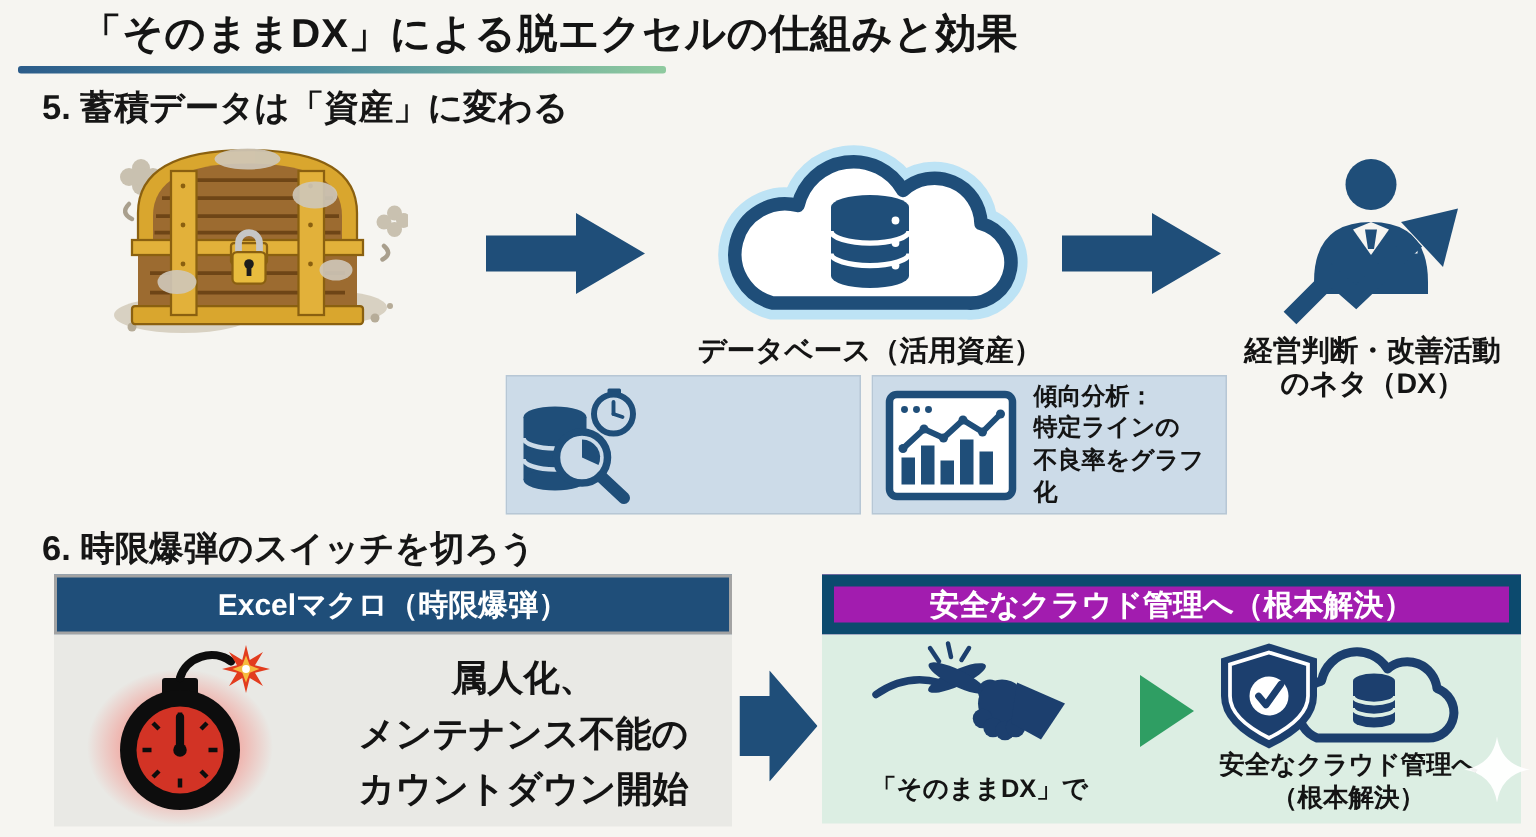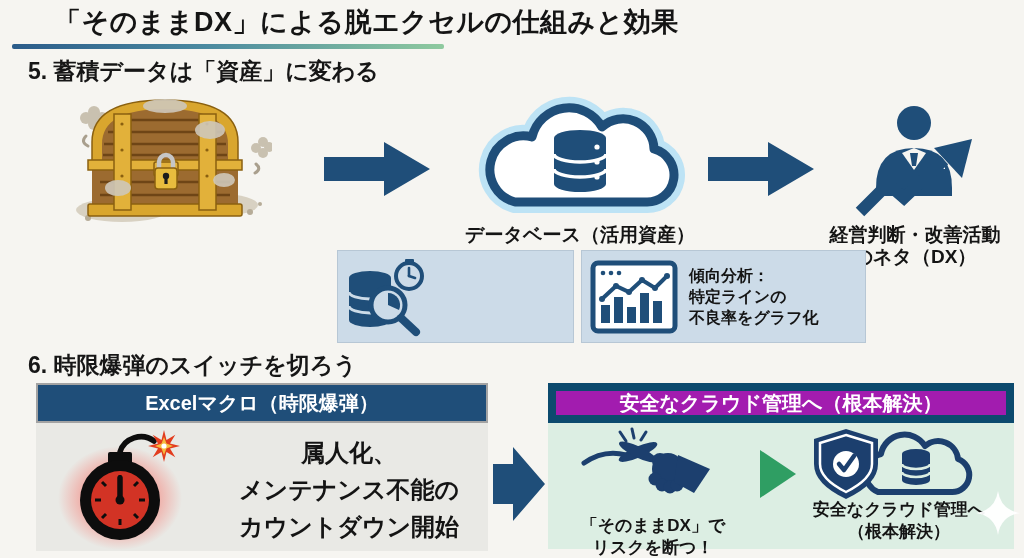--- a/index.html
+++ b/index.html
@@ -156,21 +156,21 @@
         <circle cx="66" cy="19" r="13" fill="#ccdbe8" stroke="#1f4e79" stroke-width="4"></circle>
         <line x1="66" y1="19" x2="66" y2="11" stroke="#1f4e79" stroke-width="2.6" stroke-linecap="round"></line>
         <line x1="66" y1="19" x2="72" y2="21" stroke="#1f4e79" stroke-width="2.6" stroke-linecap="round"></line>
         <circle cx="45" cy="48" r="17" fill="#ccdbe8" stroke="#1f4e79" stroke-width="5"></circle>
         <path d="M45,48 L45,36 A12,12 0 0 1 56,53 Z" fill="#1f4e79"></path>
         <line x1="58" y1="61" x2="73" y2="75" stroke="#1f4e79" stroke-width="8" stroke-linecap="round"></line>
       </svg>
     </div>
   </div>
 
-  <div class="abs benefit-box" style="left:581px;top:250px;width:285px;height:93px;">
+  <div class="abs benefit-box" style="left:581px;top:250px;width:237px;height:93px;">
     <div style="width:100px;flex:0 0 auto;padding-left:8px;">
       <svg width="90" height="80" viewBox="0 0 90 80">
         <rect x="4" y="6" width="82" height="68" rx="5" fill="#ffffff" stroke="#1f4e79" stroke-width="5"></rect>
         <circle cx="14" cy="16" r="2.3" fill="#1f4e79"></circle>
           <circle cx="22" cy="16" r="2.3" fill="#1f4e79"></circle>
           <circle cx="30" cy="16" r="2.3" fill="#1f4e79"></circle>
         <g fill="#1f4e79">
           <rect x="12" y="48" width="9" height="18"></rect>
             <rect x="25" y="40" width="9" height="26"></rect>
           <rect x="38" y="50" width="9" height="16"></rect>
@@ -263,21 +263,20 @@
           <circle cx="88" cy="42" r="16" fill="#1c3f6e"></circle>
           <circle cx="75" cy="52" r="6.5" fill="#1c3f6e"></circle>
             <circle cx="82" cy="58" r="6.5" fill="#1c3f6e"></circle>
           <circle cx="90" cy="60" r="6.5" fill="#1c3f6e"></circle>
             <circle cx="97" cy="58" r="6.5" fill="#1c3f6e"></circle>
           <polygon points="98,28 130,42 114,66 94,55" fill="#1c3f6e"></polygon>
         </svg>
       </div>
       <div class="abs step-caption center" style="left:5px;top:92px;width:200px;">
         <div>「そのままDX」で</div>
-        <div>リスクを断つ！</div>
       </div>
 
       <div class="abs" style="left:212px;top:27px;">
         <svg width="36" height="48" viewBox="0 0 36 48">
             <polygon points="0,0 36,24 0,48" fill="#2f9e63"></polygon>
           </svg>
       </div>
 
       <div class="abs" style="left:258px;top:3px;">
         <svg width="170" height="76" viewBox="0 0 170 76">

